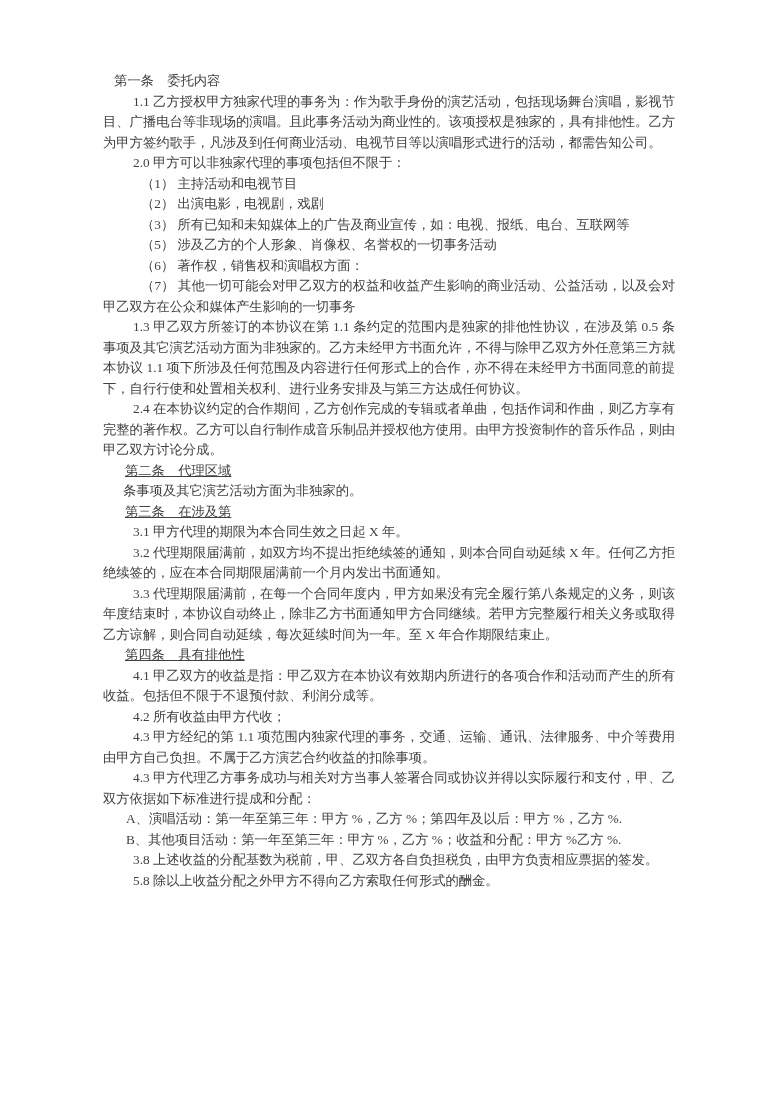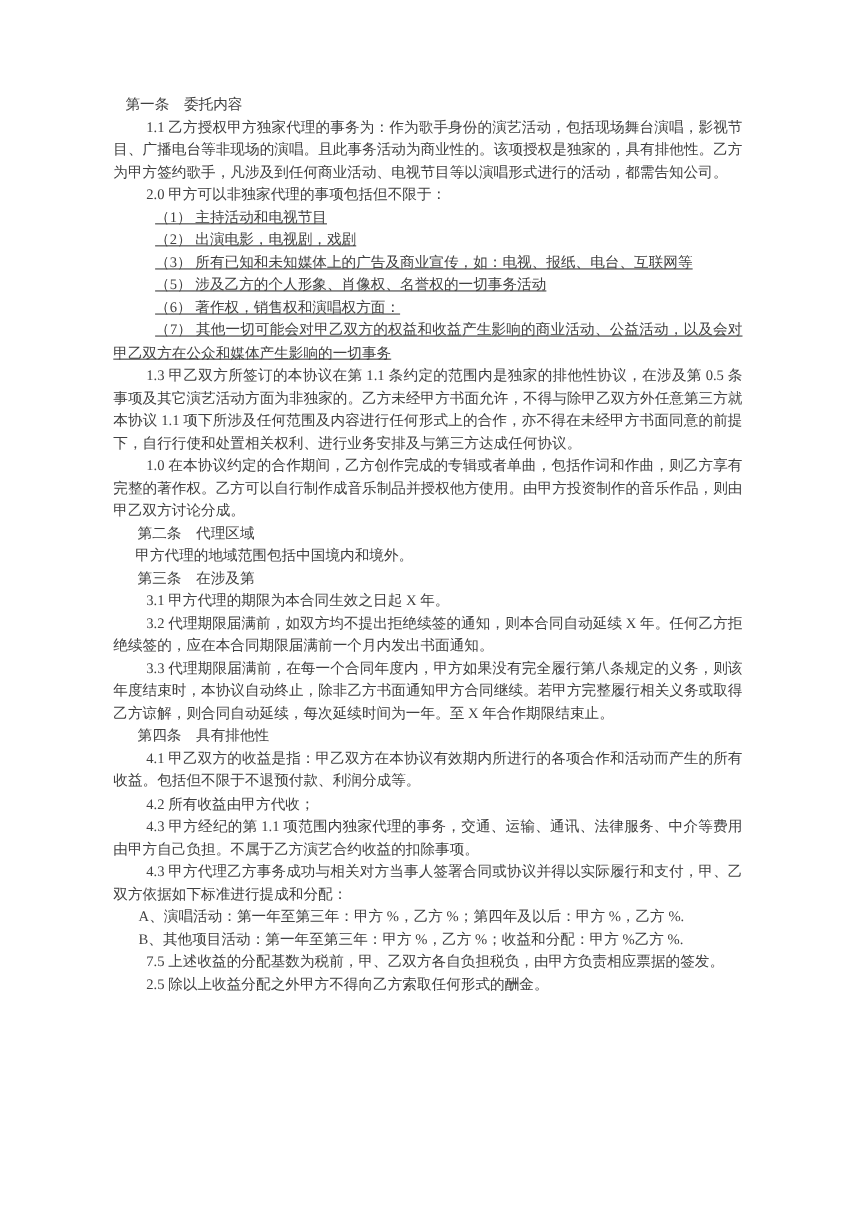--- a/index.html
+++ b/index.html
@@ -10,62 +10,62 @@
     width: 774px;
     height: 1095px;
     position: relative;
     background: #ffffff;
     overflow: hidden;
     font-family: "Liberation Serif", "DejaVu Serif", serif;
   }
   .doc-body {
     position: absolute;
     left: 103px;
-    top: 85px;
+    top: 71px;
     width: 572px;
     font-size: 13.3px;
     line-height: 20.5px;
     color: #404040;
     text-align: justify;
   }
   .para {
     margin: 0;
     padding: 0;
   }
   
   .style-h1    { text-indent: 11px; }
-  .style-h2    { text-indent: 22px; }
+  .style-h2    { text-indent: 22px; text-decoration: underline; }
   .style-plain { text-indent: 20px; }
   .style-body  { text-indent: 30px; }
-  .style-list  { text-indent: 38px; text-decoration: underline; }
+  .style-list  { text-indent: 38px; }
   .style-sub   { text-indent: 23px; }
 </style>
 </head>
 <body>
 
 <div class="doc-body">
     <p class="para style-h1">第一条　委托内容</p>
     <p class="para style-body">1.1 乙方授权甲方独家代理的事务为：作为歌手身份的演艺活动，包括现场舞台演唱，影视节目、广播电台等非现场的演唱。且此事务活动为商业性的。该项授权是独家的，具有排他性。乙方为甲方签约歌手，凡涉及到任何商业活动、电视节目等以演唱形式进行的活动，都需告知公司。</p>
     <p class="para style-body">2.0 甲方可以非独家代理的事项包括但不限于：</p>
     <p class="para style-list">（1） 主持活动和电视节目</p>
     <p class="para style-list">（2） 出演电影，电视剧，戏剧</p>
     <p class="para style-list">（3） 所有已知和未知媒体上的广告及商业宣传，如：电视、报纸、电台、互联网等</p>
     <p class="para style-list">（5） 涉及乙方的个人形象、肖像权、名誉权的一切事务活动</p>
     <p class="para style-list">（6） 著作权，销售权和演唱权方面：</p>
     <p class="para style-list">（7） 其他一切可能会对甲乙双方的权益和收益产生影响的商业活动、公益活动，以及会对甲乙双方在公众和媒体产生影响的一切事务</p>
     <p class="para style-body">1.3 甲乙双方所签订的本协议在第 1.1 条约定的范围内是独家的排他性协议，在涉及第 0.5 条事项及其它演艺活动方面为非独家的。乙方未经甲方书面允许，不得与除甲乙双方外任意第三方就本协议 1.1 项下所涉及任何范围及内容进行任何形式上的合作，亦不得在未经甲方书面同意的前提下，自行行使和处置相关权利、进行业务安排及与第三方达成任何协议。</p>
-    <p class="para style-body">1.0 在本协议约定的合作期间，乙方创作完成的专辑或者单曲，包括作词和作曲，则乙方享有完整的著作权。乙方可以自行制作成音乐制品并授权他方使用。由甲方投资制作的音乐作品，则由甲乙双方讨论分成。</p>
+    <p class="para style-body">2.4 在本协议约定的合作期间，乙方创作完成的专辑或者单曲，包括作词和作曲，则乙方享有完整的著作权。乙方可以自行制作成音乐制品并授权他方使用。由甲方投资制作的音乐作品，则由甲乙双方讨论分成。</p>
     <p class="para style-h2">第二条　代理区域</p>
-    <p class="para style-plain">甲方代理的地域范围包括中国境内和境外。</p>
+    <p class="para style-plain">条事项及其它演艺活动方面为非独家的。</p>
     <p class="para style-h2">第三条　在涉及第</p>
     <p class="para style-body">3.1 甲方代理的期限为本合同生效之日起 X 年。</p>
     <p class="para style-body">3.2 代理期限届满前，如双方均不提出拒绝续签的通知，则本合同自动延续 X 年。任何乙方拒绝续签的，应在本合同期限届满前一个月内发出书面通知。</p>
     <p class="para style-body">3.3 代理期限届满前，在每一个合同年度内，甲方如果没有完全履行第八条规定的义务，则该年度结束时，本协议自动终止，除非乙方书面通知甲方合同继续。若甲方完整履行相关义务或取得乙方谅解，则合同自动延续，每次延续时间为一年。至 X 年合作期限结束止。</p>
     <p class="para style-h2">第四条　具有排他性</p>
     <p class="para style-body">4.1 甲乙双方的收益是指：甲乙双方在本协议有效期内所进行的各项合作和活动而产生的所有收益。包括但不限于不退预付款、利润分成等。</p>
     <p class="para style-body">4.2 所有收益由甲方代收；</p>
     <p class="para style-body">4.3 甲方经纪的第 1.1 项范围内独家代理的事务，交通、运输、通讯、法律服务、中介等费用由甲方自己负担。不属于乙方演艺合约收益的扣除事项。</p>
     <p class="para style-body">4.3 甲方代理乙方事务成功与相关对方当事人签署合同或协议并得以实际履行和支付，甲、乙双方依据如下标准进行提成和分配：</p>
     <p class="para style-sub">A、演唱活动：第一年至第三年：甲方 %，乙方 %；第四年及以后：甲方 %，乙方 %.</p>
     <p class="para style-sub">B、其他项目活动：第一年至第三年：甲方 %，乙方 %；收益和分配：甲方 %乙方 %.</p>
-    <p class="para style-body">7.5 上述收益的分配基数为税前，甲、乙双方各自负担税负，由甲方负责相应票据的签发。</p>
-    <p class="para style-body">2.5 除以上收益分配之外甲方不得向乙方索取任何形式的酬金。</p>
+    <p class="para style-body">3.8 上述收益的分配基数为税前，甲、乙双方各自负担税负，由甲方负责相应票据的签发。</p>
+    <p class="para style-body">5.8 除以上收益分配之外甲方不得向乙方索取任何形式的酬金。</p>
   </div>
 
 </body></html>

